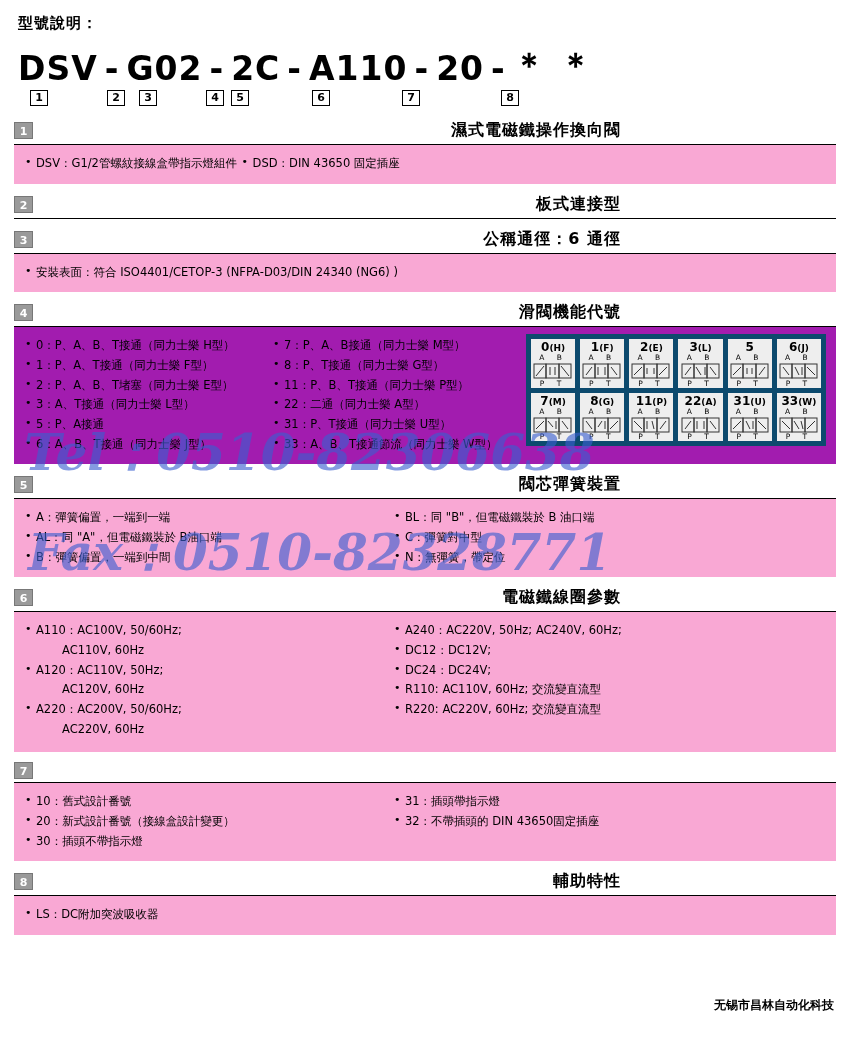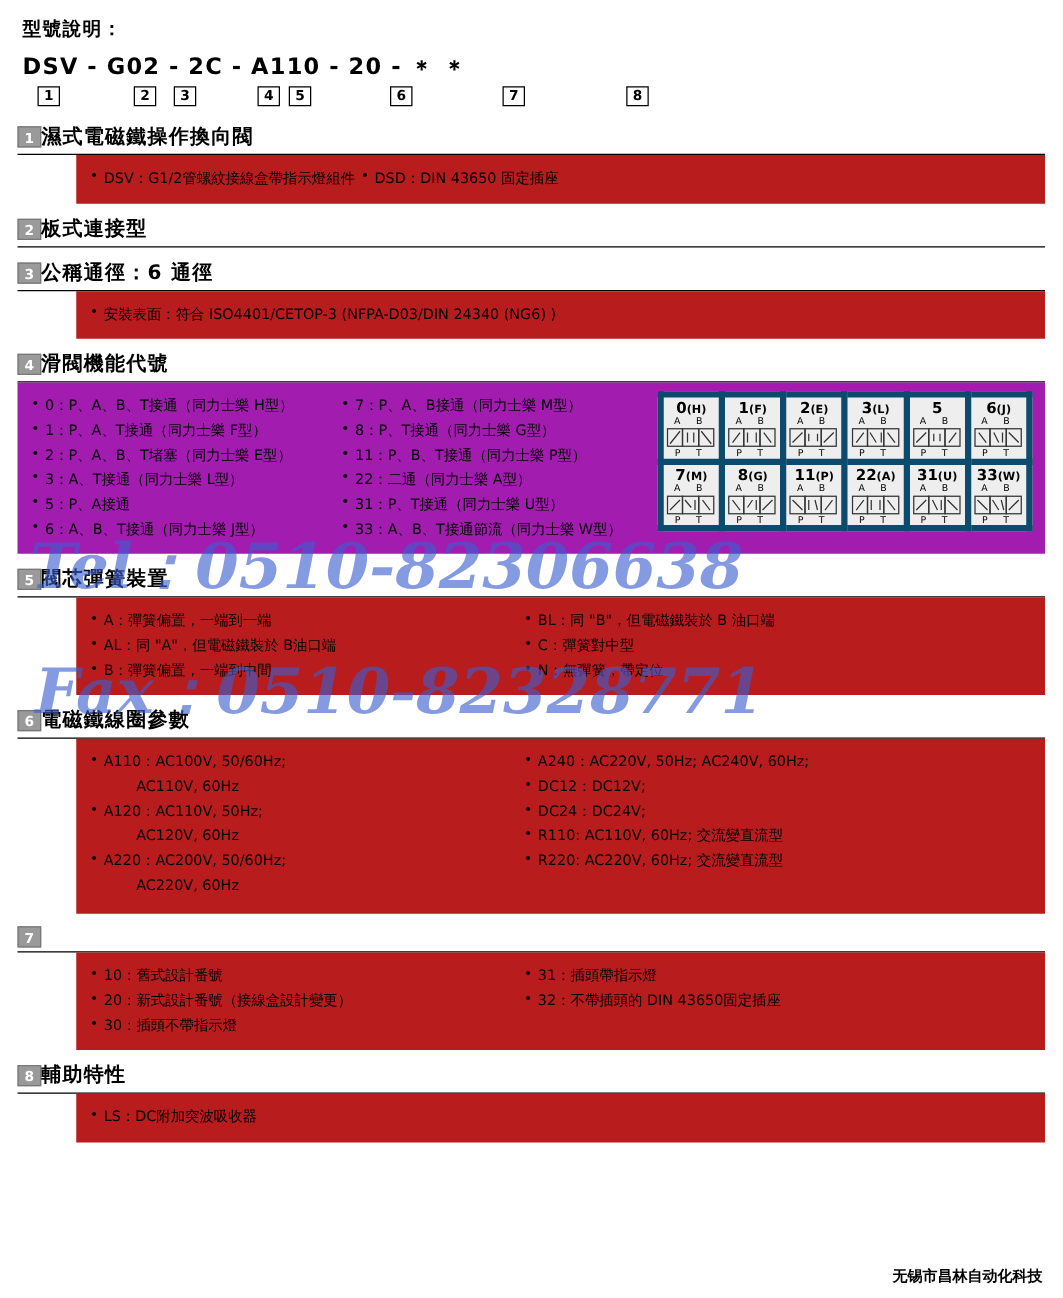--- a/index.html
+++ b/index.html
@@ -17,22 +17,22 @@
   .page { position: relative; width: 850px; height: 1038px; padding: 10px 14px; border-radius: 25px; }
 
   
   .doc-title {
     font-size: 15px; font-weight: bold; letter-spacing: 1px;
     margin: 4px 0 10px 4px;
   }
 
   
   .code-row {
-    display: flex; align-items: flex-start;
-    font-size: 18px; font-weight: bold; letter-spacing: 1px;
+    display: flex; align-items: flex-end;
+    font-size: 33px; font-weight: bold; letter-spacing: 1px;
     margin: 0 0 2px 4px;
   }
   .code-row .seg { white-space: pre; }
   .code-row .dash { padding: 0 7px; }
 
   .tag-row { position: relative; height: 20px; margin-bottom: 8px; }
   .tagbox {
     position: absolute; top: 0;
     width: 18px; height: 16px;
     border: 1px solid #000; background: #fff;
@@ -47,31 +47,30 @@
     margin-top: 8px;
   }
   .sec-num {
     width: 19px; height: 17px; flex: 0 0 19px;
     background: #9a9a9a; color: #fff;
     font-size: 11px; font-weight: bold;
     text-align: center; line-height: 17px;
     border: 1px solid #777;
   }
   .sec-title {
-    flex: 1; text-align: left;
+    flex: 1; text-align: right;
     font-size: 16px; font-weight: bold; letter-spacing: 1px;
     padding-right: 215px;
   }
 
   
   .panel {
-    background: #b91c1c;
+    background: #f9a8d4;
     padding: 7px 10px 9px 10px;
     font-size: 11.5px;
-    margin-left: 47px;
   }
   .panel.tall { padding-bottom: 12px; }
   .cols2 { display: flex; }
   .cols2 > div { flex: 1; }
   .cols2 > div.narrow { flex: 0 0 46%; }
   ul.bl { list-style: none; margin: 0; padding: 0; }
   ul.bl li {
     position: relative; padding-left: 12px; margin: 3px 0;
     line-height: 1.45;
   }
@@ -94,21 +93,21 @@
     vertical-align: top; text-align: center;
   }
   .sym-label { font-size: 12px; font-weight: bold; padding: 1px 0 0 0; }
   .sym-label .sub { font-size: 9px; font-weight: bold; }
   .sym-ports { font-size: 7.5px; letter-spacing: 5px; line-height: 1.1; }
   .sym-box { height: 17px; display:flex; align-items:center; justify-content:center; }
   .sym-box svg { display: block; }
 
   
   .footer {
-    position: absolute; right: 16px; bottom: 8px;
+    position: absolute; right: 16px; bottom: 24px;
     font-size: 12px; font-weight: bold;
   }
 
   
   .watermark {
     position: absolute; left: 0; top: 0; width: 850px; height: 1038px;
     pointer-events: none;
   }
   .wm-line {
     position: absolute;

